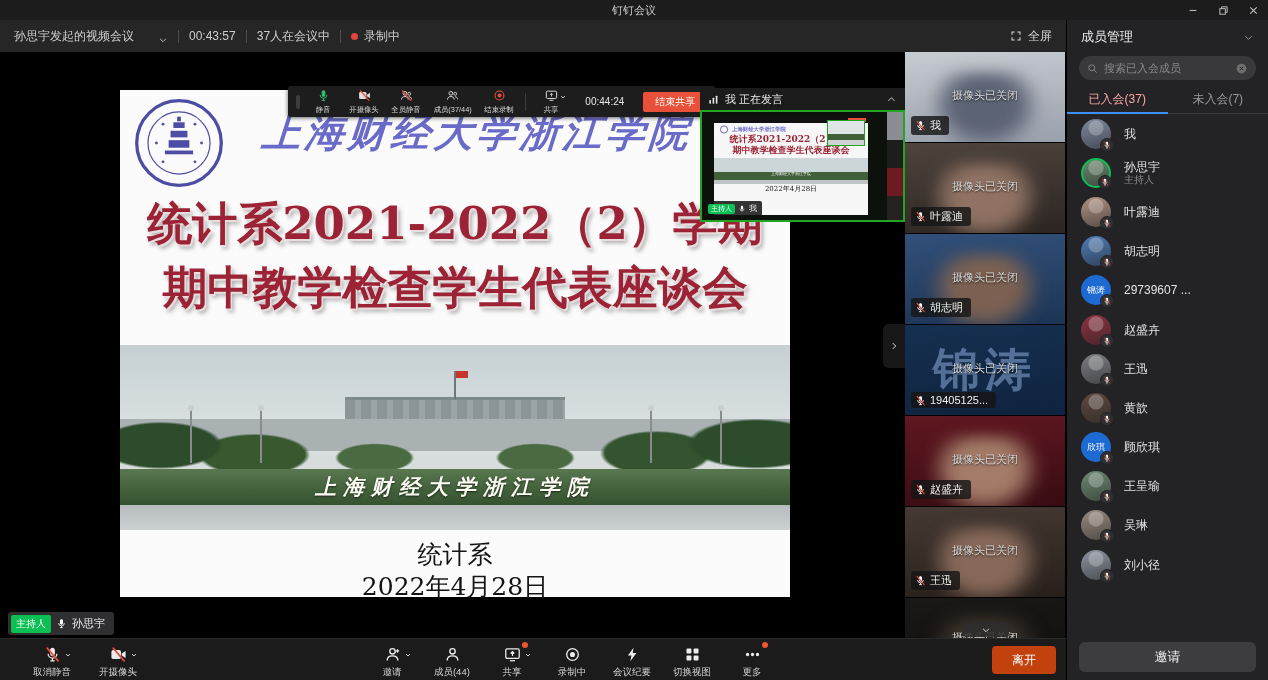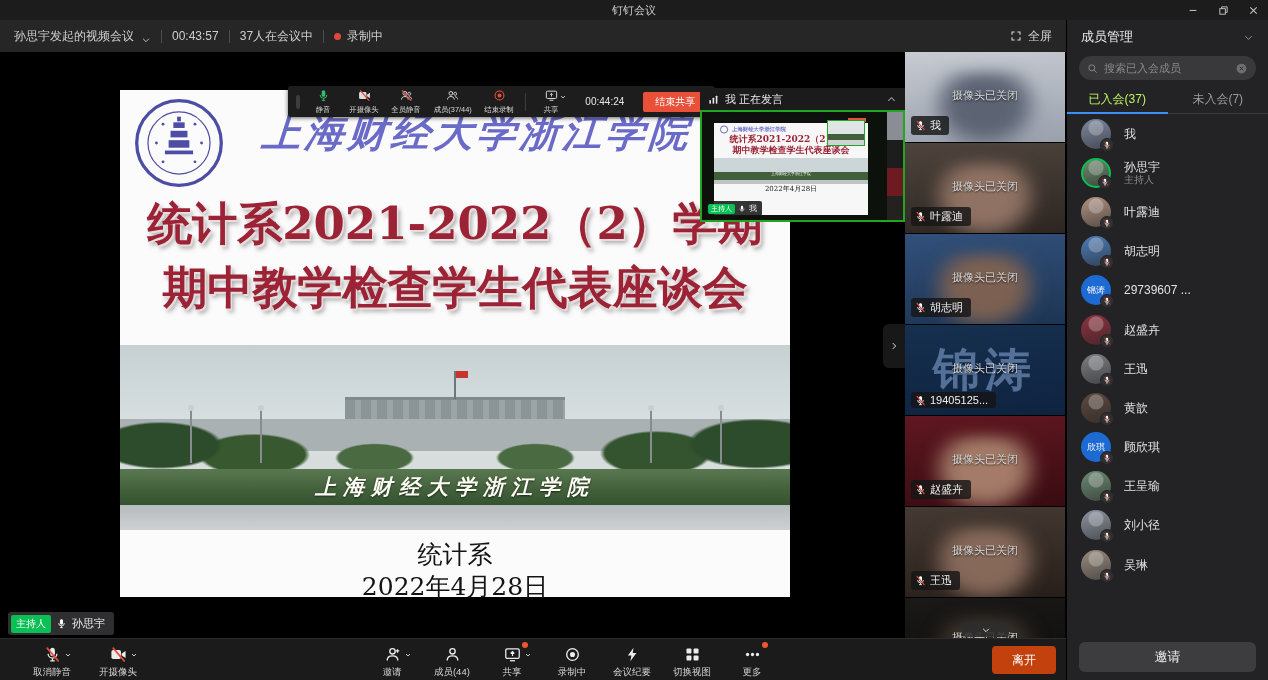--- a/index.html
+++ b/index.html
@@ -14,21 +14,21 @@
 
   
   .titlebar { position:absolute; left:0; top:0; width:1268px; height:20px; background:#1c1c1c; display:flex; align-items:center; }
   .win-title { position:absolute; left:0; right:0; text-align:center; font-size:11px; color:#cfcfcf;font-family:Liberation Serif, serif; }
   .win-controls { position:absolute; right:0; top:0; height:20px; display:flex; }
   .win-btn { width:30px; height:20px; display:flex; align-items:center; justify-content:center; color:#c9c9c9; }
 
   
   .infobar { position:absolute; left:0; top:20px; width:1066px; height:32px; background:#262626; display:flex; align-items:center; padding:0 14px; gap:10px; font-size:12px; color:#cfcfcf; }
   .ib-sep { width:1px; height:13px; background:#4d4d4d; }
-  .meeting-title-wrap { display:flex; align-items:flex-end; gap:7px; }
+  .meeting-title-wrap { display:flex; align-items:flex-end; gap:24px; }
   .rec-wrap { display:flex; align-items:center; gap:6px; }
   .rec-dot { width:7px; height:7px; border-radius:50%; background:#e0473c; }
   .fullscreen-wrap { margin-left:auto; display:flex; align-items:center; gap:6px; color:#d6d6d6; }
 
   
   .stage { position:absolute; left:0; top:52px; width:905px; height:628px; background:#000; }
 
   .slide { position:absolute; left:120px; top:38px; width:670px; height:507px; background:#fbfbfb; }
   .seal { position:absolute; left:12px; top:6px; width:94px; height:94px; }
   .school-name {
@@ -139,21 +139,21 @@
   .panel-header { height:34px; display:flex; align-items:center; padding:0 14px; }
   .panel-header .ttl { font-size:13px; color:#ececec; }
   .panel-header .chev { margin-left:auto; color:#9a9a9a; }
   .search-wrap { margin:2px 12px 0; height:24px; background:#39393b; border-radius:12px;
     display:flex; align-items:center; padding:0 8px; gap:6px; }
   .search-wrap input { flex:1; min-width:0; background:transparent; border:none; outline:none; color:#ddd; font-size:11px;
     font-family:"Liberation Sans","DejaVu Sans",sans-serif; }
   .search-wrap input::placeholder { color:#8a8a8a; }
   .tabs { margin-top:6px; height:28px; display:flex; border-bottom:1px solid #3a3a3c; }
   .tab { flex:1; position:relative; display:flex; align-items:center; justify-content:center; font-size:12px; color:#999; }
-  .tab.active { color:#bef264; }
+  .tab.active { color:#fca5a5; }
   .tab.active::after { content:""; position:absolute; left:0; right:0; bottom:-1px; height:2px; background:#3e8ef7; }
   .member-list { position:absolute; left:0; right:0; top:94px; height:510px; overflow:hidden; }
   .member { height:39.2px; display:flex; align-items:center; padding:0 14px; gap:13px; }
   .avatar { position:relative; width:30px; height:30px; border-radius:50%; flex:0 0 30px;
     display:flex; align-items:center; justify-content:center; }
   .avatar .av-txt { font-size:9px; color:#fff; letter-spacing:0; }
   .mic-badge { position:absolute; right:-3px; bottom:-3px; width:14px; height:14px; border-radius:50%;
     background:#303032; border:1px solid #232325; display:flex; align-items:center; justify-content:center; color:#fff; }
   .m-name { font-size:12px; color:#e2e2e2; line-height:14px; }
   .m-role { font-size:10px; color:#8a8a8a; line-height:12px; }
@@ -667,47 +667,47 @@
                 <path d="M12 17.4v3.2M8.8 21h6.4" fill="none" stroke="currentColor" stroke-width="1.8"></path>
                 <path d="M4.5 3L20 21" fill="none" stroke="#e84c3d" stroke-width="2.4" stroke-linecap="round"></path>
               </svg>
             </div>
           </div>
           <div>
             <div class="m-name">王呈瑜</div>
           </div>
         </div>
         <div class="member">
+          <div class="avatar" style="background: radial-gradient(circle at 50% 30%, rgba(255, 255, 255, 0.25) 0px, rgba(255, 255, 255, 0.25) 7px, rgba(255, 255, 255, 0) 8px), linear-gradient(165deg, rgb(154, 140, 128), rgb(25, 26, 28) 175%);">
+            <div class="mic-badge">
+              <svg class="ic" width="8" height="8" viewBox="0 0 24 24" fill="currentColor" style="color:#fff">
+                <path d="M12 2.5c1.9 0 3.4 1.5 3.4 3.4v5.2a3.4 3.4 0 0 1-6.8 0V5.9C8.6 4 10.1 2.5 12 2.5z"></path>
+                <path d="M5.8 11a6.2 6.2 0 0 0 12.4 0" fill="none" stroke="currentColor" stroke-width="1.8"></path>
+                <path d="M12 17.4v3.2M8.8 21h6.4" fill="none" stroke="currentColor" stroke-width="1.8"></path>
+                <path d="M4.5 3L20 21" fill="none" stroke="#e84c3d" stroke-width="2.4" stroke-linecap="round"></path>
+              </svg>
+            </div>
+          </div>
+          <div>
+            <div class="m-name">吴琳</div>
+          </div>
+        </div>
+        <div class="member">
           <div class="avatar" style="background: radial-gradient(circle at 50% 30%, rgba(255, 255, 255, 0.25) 0px, rgba(255, 255, 255, 0.25) 7px, rgba(255, 255, 255, 0) 8px), linear-gradient(165deg, rgb(142, 148, 160), rgb(25, 26, 28) 175%);">
             <div class="mic-badge">
               <svg class="ic" width="8" height="8" viewBox="0 0 24 24" fill="currentColor" style="color:#fff">
                 <path d="M12 2.5c1.9 0 3.4 1.5 3.4 3.4v5.2a3.4 3.4 0 0 1-6.8 0V5.9C8.6 4 10.1 2.5 12 2.5z"></path>
                 <path d="M5.8 11a6.2 6.2 0 0 0 12.4 0" fill="none" stroke="currentColor" stroke-width="1.8"></path>
                 <path d="M12 17.4v3.2M8.8 21h6.4" fill="none" stroke="currentColor" stroke-width="1.8"></path>
                 <path d="M4.5 3L20 21" fill="none" stroke="#e84c3d" stroke-width="2.4" stroke-linecap="round"></path>
               </svg>
             </div>
           </div>
           <div>
             <div class="m-name">刘小径</div>
-          </div>
-        </div>
-        <div class="member">
-          <div class="avatar" style="background: radial-gradient(circle at 50% 30%, rgba(255, 255, 255, 0.25) 0px, rgba(255, 255, 255, 0.25) 7px, rgba(255, 255, 255, 0) 8px), linear-gradient(165deg, rgb(154, 140, 128), rgb(25, 26, 28) 175%);">
-            <div class="mic-badge">
-              <svg class="ic" width="8" height="8" viewBox="0 0 24 24" fill="currentColor" style="color:#fff">
-                <path d="M12 2.5c1.9 0 3.4 1.5 3.4 3.4v5.2a3.4 3.4 0 0 1-6.8 0V5.9C8.6 4 10.1 2.5 12 2.5z"></path>
-                <path d="M5.8 11a6.2 6.2 0 0 0 12.4 0" fill="none" stroke="currentColor" stroke-width="1.8"></path>
-                <path d="M12 17.4v3.2M8.8 21h6.4" fill="none" stroke="currentColor" stroke-width="1.8"></path>
-                <path d="M4.5 3L20 21" fill="none" stroke="#e84c3d" stroke-width="2.4" stroke-linecap="round"></path>
-              </svg>
-            </div>
-          </div>
-          <div>
-            <div class="m-name">吴琳</div>
           </div>
         </div>
       </div>
     <div class="invite-btn">邀请</div>
   </div>
 
   <div class="bottom-bar">
     <div class="bb-left" id="bb-left">
         <div class="bb-btn">
           <div class="ic-wrap">

